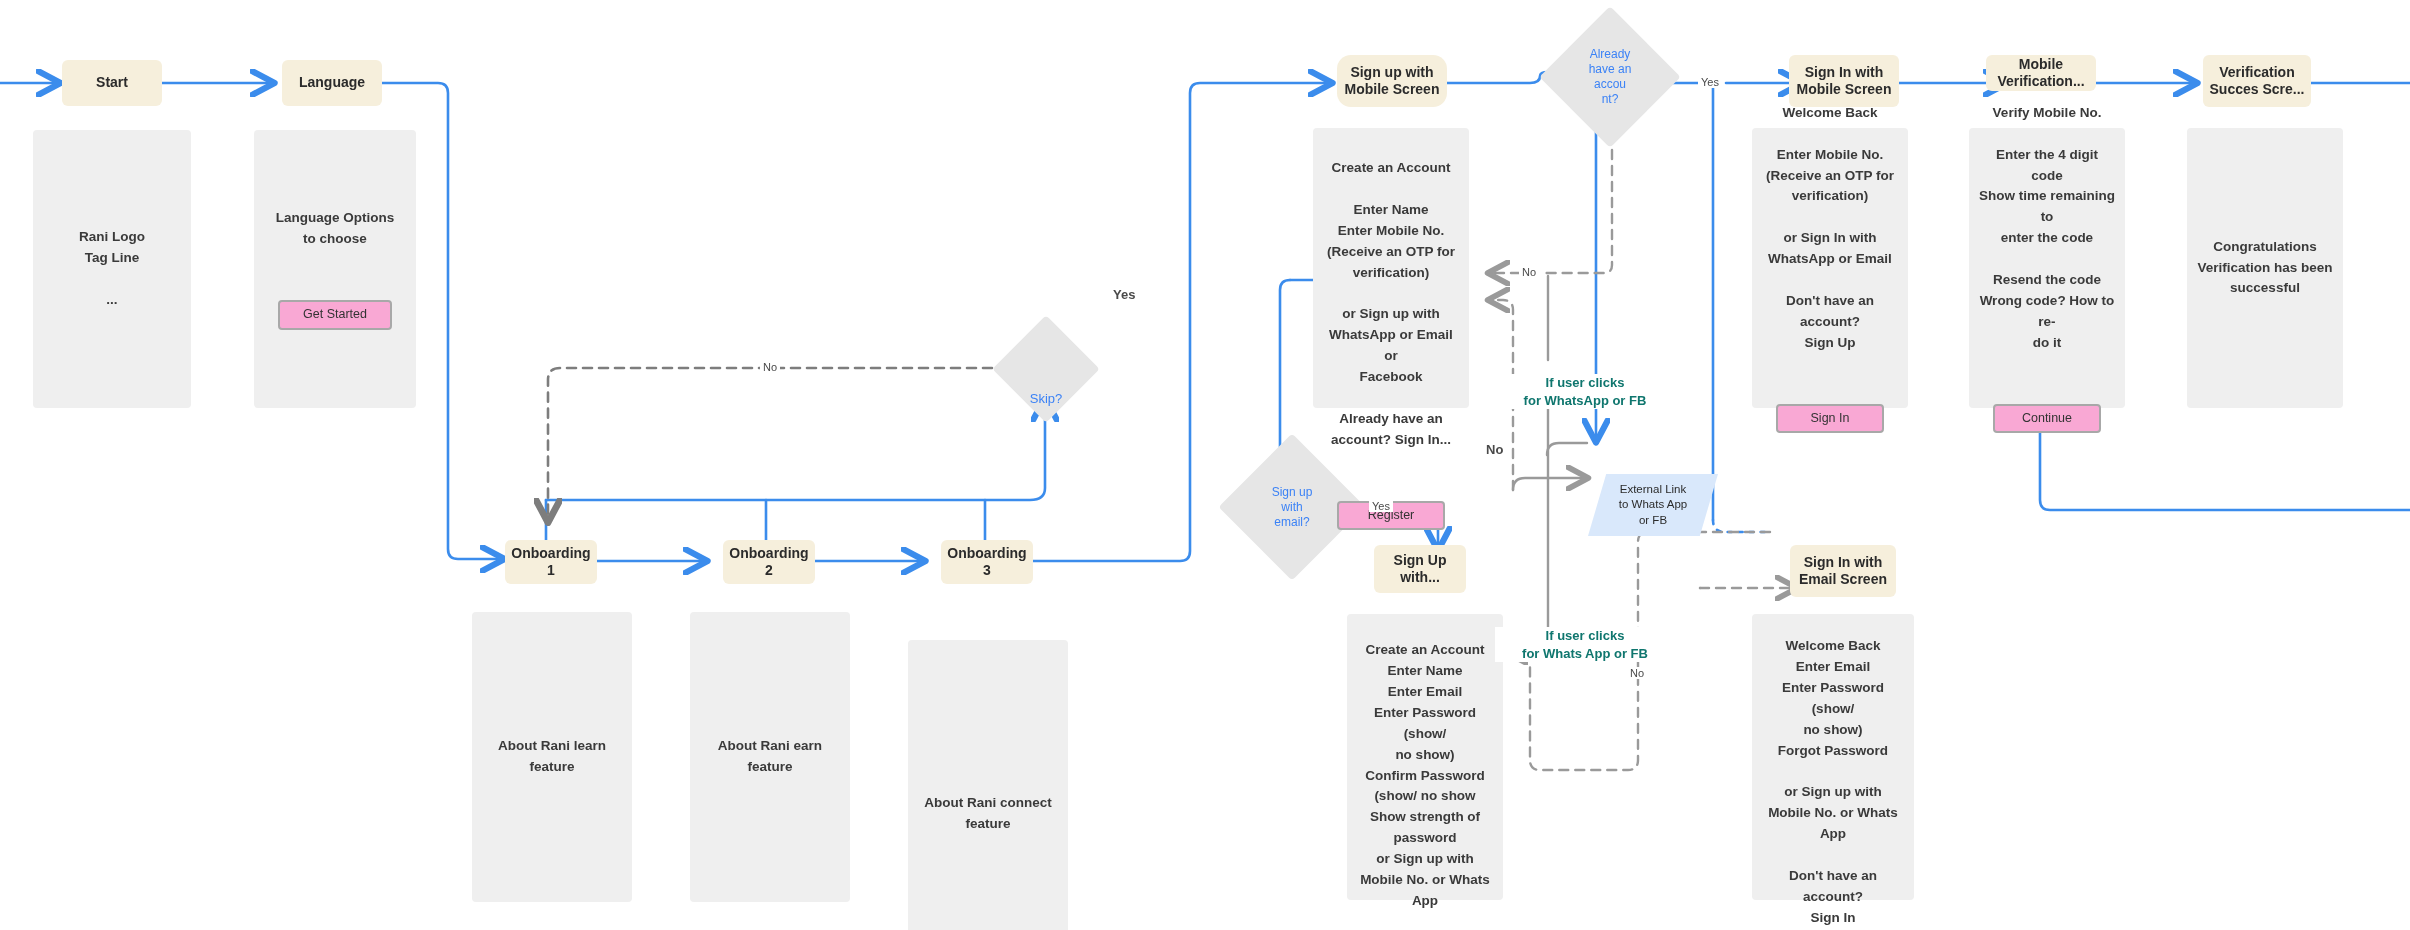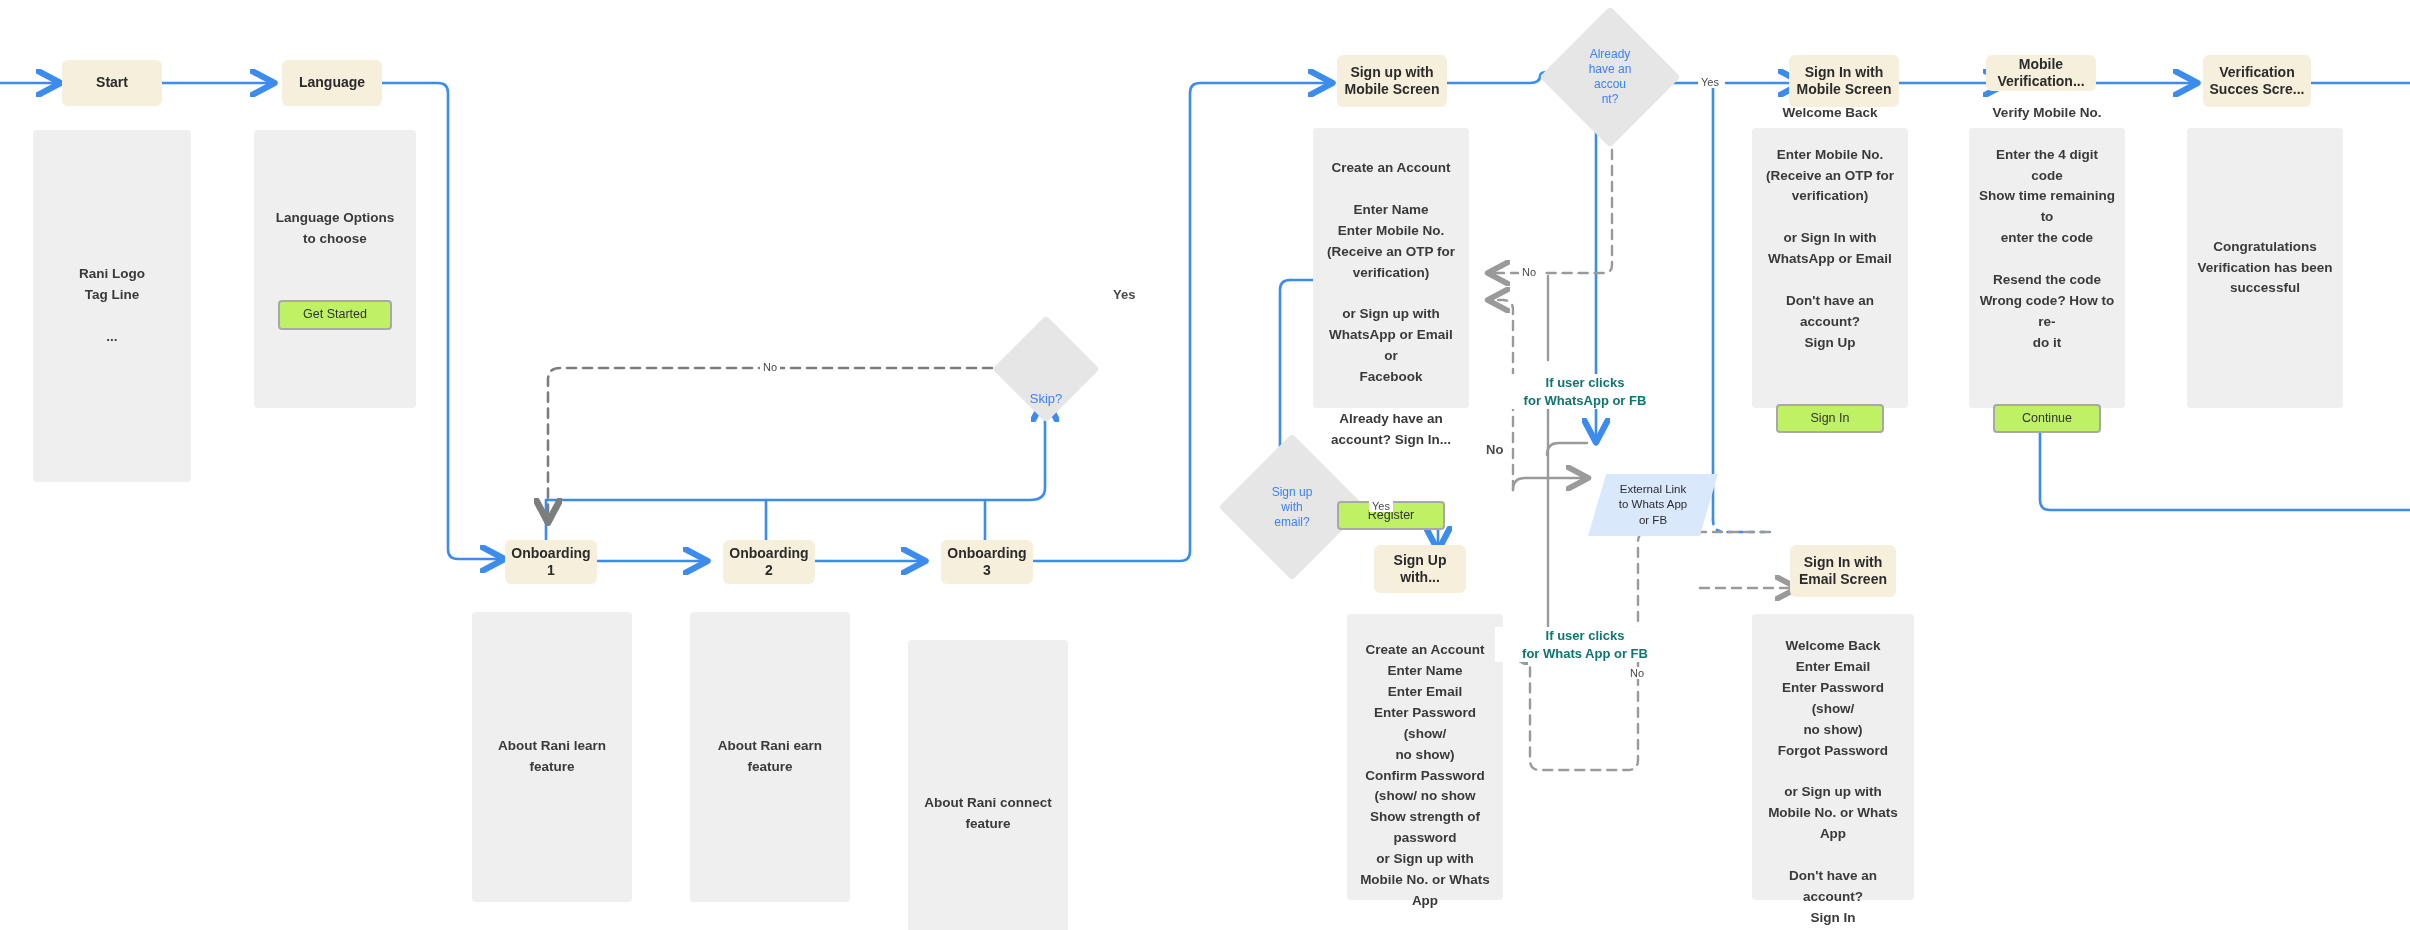--- a/index.html
+++ b/index.html
@@ -51,21 +51,21 @@
     font-weight:bold;
     font-size:13.5px;
     line-height:1.55;
     color:#3a3a3a;
     padding:4px 10px;
     white-space:pre-line;
     gap:40px;
   }
   .screen .btn {
     margin-top:10px;
-    background:#bef264;
+    background:#f9a8d4;
     border:2px solid #a8a8a8;
     border-radius:4px;
     font-weight:normal;
     font-size:12.5px;
     color:#333;
     padding:3px 10px;
     width:80%;
     text-align:center;
   }
   .screen .body { white-space:pre-line; }
@@ -189,21 +189,21 @@
 
   <div class="node" style="left:505px;top:540px;width:92px;height:44px;white-space:pre-line;">Onboarding
 1</div>
 
   <div class="node" style="left:723px;top:540px;width:92px;height:44px;white-space:pre-line;">Onboarding
 2</div>
 
   <div class="node" style="left:941px;top:540px;width:92px;height:44px;white-space:pre-line;">Onboarding
 3</div>
 
-  <div class="node" style="left:1337px;top:55px;width:110px;height:52px;white-space:pre-line;">Sign up with
+  <div class="node" style="left:1337px;top:55px;width:110px;height:52px;white-space:pre-line;border-radius:14px;">Sign up with
 Mobile Screen</div>
 
   <div class="node" style="left:1789px;top:55px;width:110px;height:52px;white-space:pre-line;">Sign In with
 Mobile Screen</div>
 
   <div class="node" style="left:1986px;top:55px;width:110px;height:36px;white-space:pre-line;">Mobile
 Verification...</div>
 
   <div class="node" style="left:2203px;top:55px;width:108px;height:52px;white-space:pre-line;">Verification
 Succes Scre...</div>
@@ -230,21 +230,21 @@
     <span class="dshape"></span>
     <span class="dlabel" style="white-space:pre-line;font-size:12px;">Sign up
 with
 email?</span>
   </div>
 
   <div class="para" style="left:1588px;top:474px;width:130px;height:62px;white-space:pre-line;">External Link
 to Whats App
 or FB</div>
 
-  <div class="screen" style="left:33px;top:130px;width:158px;height:352px;">
+  <div class="screen" style="left:33px;top:130px;width:158px;height:278px;">
     <span class="body">Rani Logo
 Tag Line
 
 ...</span>
   </div>
 
   <div class="screen" style="left:254px;top:130px;width:162px;height:278px;">
     <span class="body">Language Options
 to choose</span>
     <span class="btn">Get Started</span>

